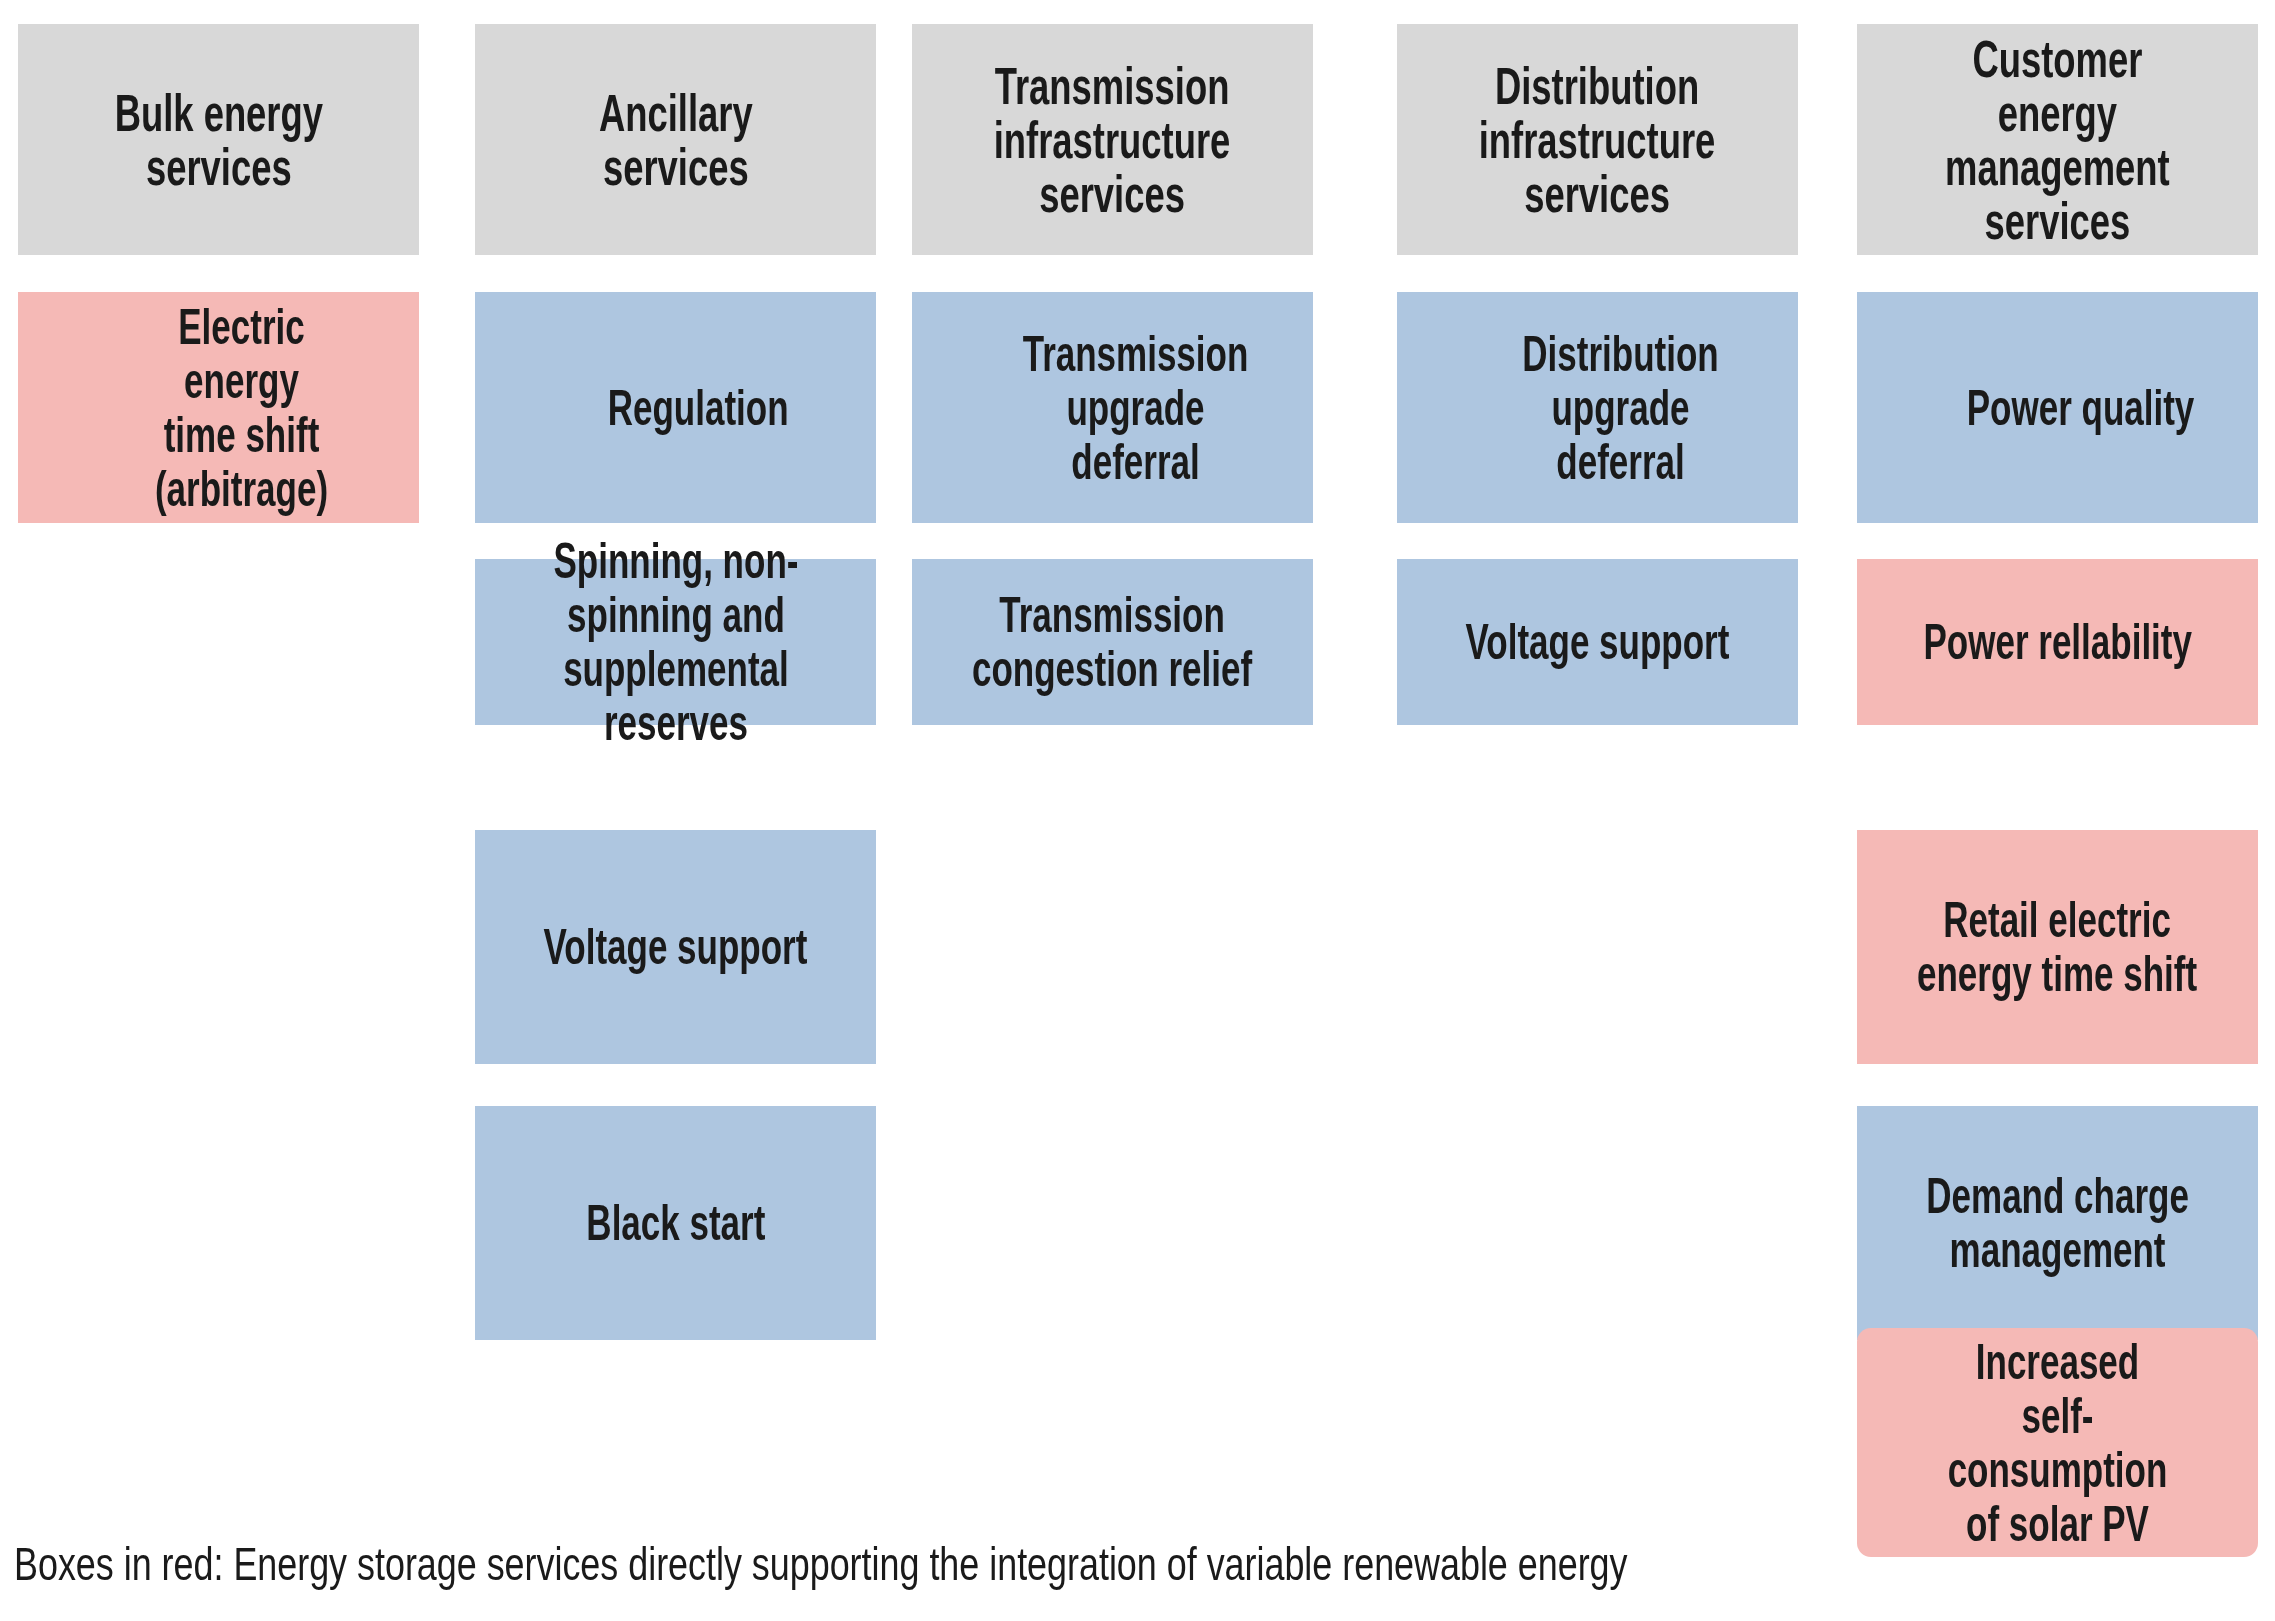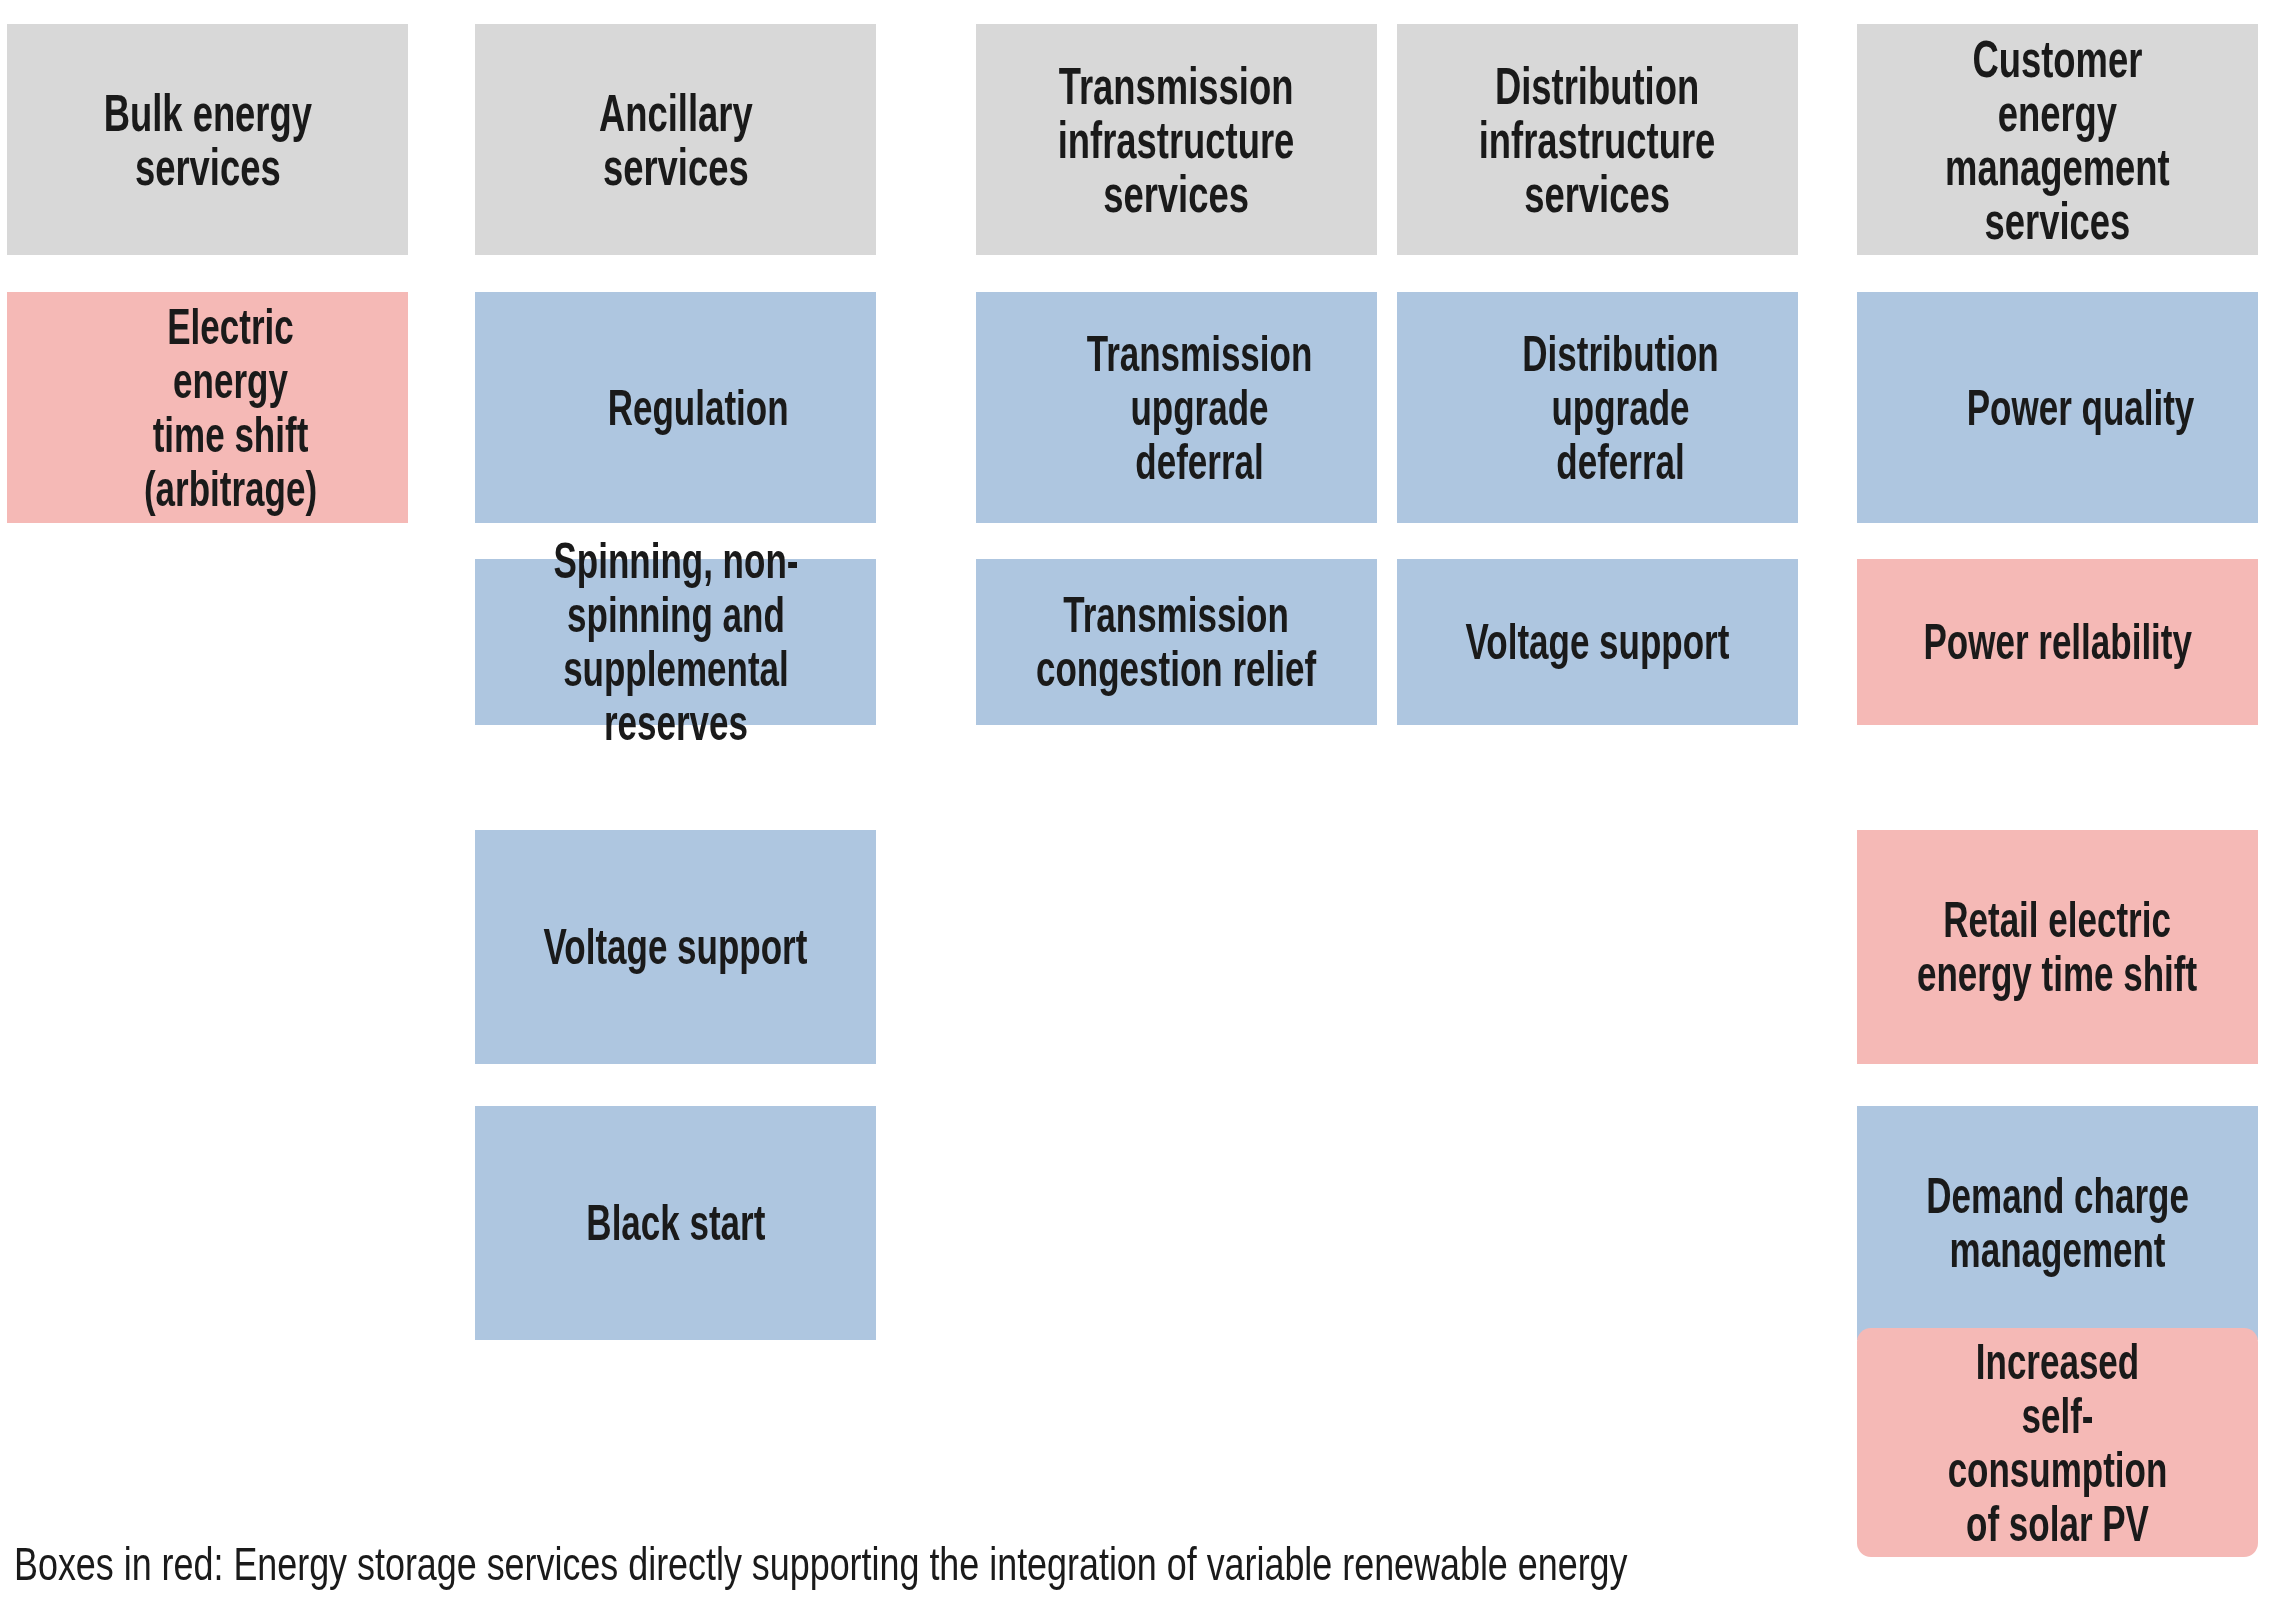--- a/index.html
+++ b/index.html
@@ -14,23 +14,23 @@
     background: var(--page-bg, #ffffff);
     font-family: "Liberation Sans", sans-serif;
     overflow: hidden;
   }
   .col {
     position: absolute;
     top: 0;
     width: 401px;
     height: 1621px;
   }
-  .col-1 { left: 7px; }
+  .col-1 { left: 18px; }
   .col-2 { left: 475px; }
-  .col-3 { left: 976px; }
+  .col-3 { left: 912px; }
   .col-4 { left: 1397px; }
   .col-5 { left: 1857px; }
 
   .box {
     position: absolute;
     left: 0;
     width: 401px;
     display: flex;
     align-items: center;
     justify-content: center;

